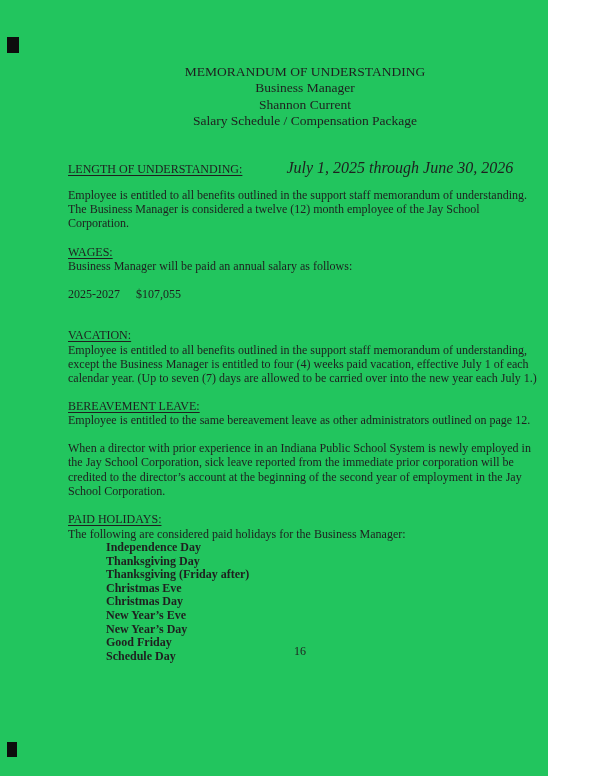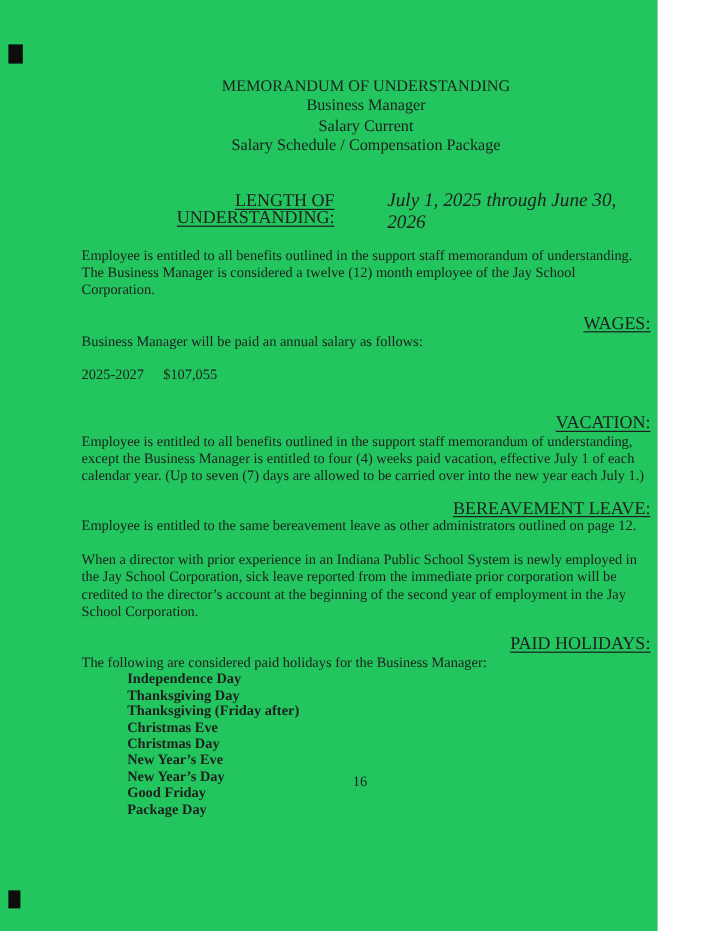--- a/index.html
+++ b/index.html
@@ -26,25 +26,24 @@
     left: 68px; top: 64px;
     width: 474px;
   }
   .title-block {
     text-align: center;
     font-size: 13.5px;
     line-height: 16.4px;
     margin-bottom: 29px;
   }
   .heading {
-    font-size: 15px;
+    font-size: 12px;
     line-height: 14.3px;
     text-decoration: underline;
     text-underline-offset: 2px;
-    text-align: right;
   }
   .para {
     font-size: 12px;
     line-height: 14.3px;
   }
   .section-length .head-row {
     display: flex;
     align-items: baseline;
     margin-bottom: 11px;
   }
@@ -84,21 +83,21 @@
 <div class="page">
 
   <div class="scan-mark top"></div>
   <div class="scan-mark bottom"></div>
 
   <div class="content">
 
     <div class="title-block">
       <div>MEMORANDUM OF UNDERSTANDING</div>
       <div>Business Manager</div>
-      <div>Salary Current</div>
+      <div>Shannon Current</div>
       <div>Salary Schedule / Compensation Package</div>
     </div>
 
     <div class="section-length">
       <div class="head-row">
         <span class="heading">LENGTH OF UNDERSTANDING:</span>
         <span class="term-dates">July 1, 2025 through June 30, 2026</span>
       </div>
       <div class="para">Employee is entitled to all benefits outlined in the support staff memorandum of understanding.  The Business Manager is considered a twelve (12) month employee of the Jay School Corporation.</div>
     </div>
@@ -128,21 +127,21 @@
       <div class="para">The following are considered paid holidays for the Business Manager:</div>
       <div class="holiday-list">
         <div class="holiday-item">Independence Day</div>
         <div class="holiday-item">Thanksgiving Day</div>
         <div class="holiday-item">Thanksgiving (Friday after)</div>
         <div class="holiday-item">Christmas Eve</div>
         <div class="holiday-item">Christmas Day</div>
         <div class="holiday-item">New Year’s Eve</div>
         <div class="holiday-item">New Year’s Day</div>
         <div class="holiday-item">Good Friday</div>
-        <div class="holiday-item">Package Day</div>
+        <div class="holiday-item">Schedule Day</div>
       </div>
     </div>
 
   </div>
 
   <div class="page-number">16</div>
 
 </div>
 
 </body></html>

